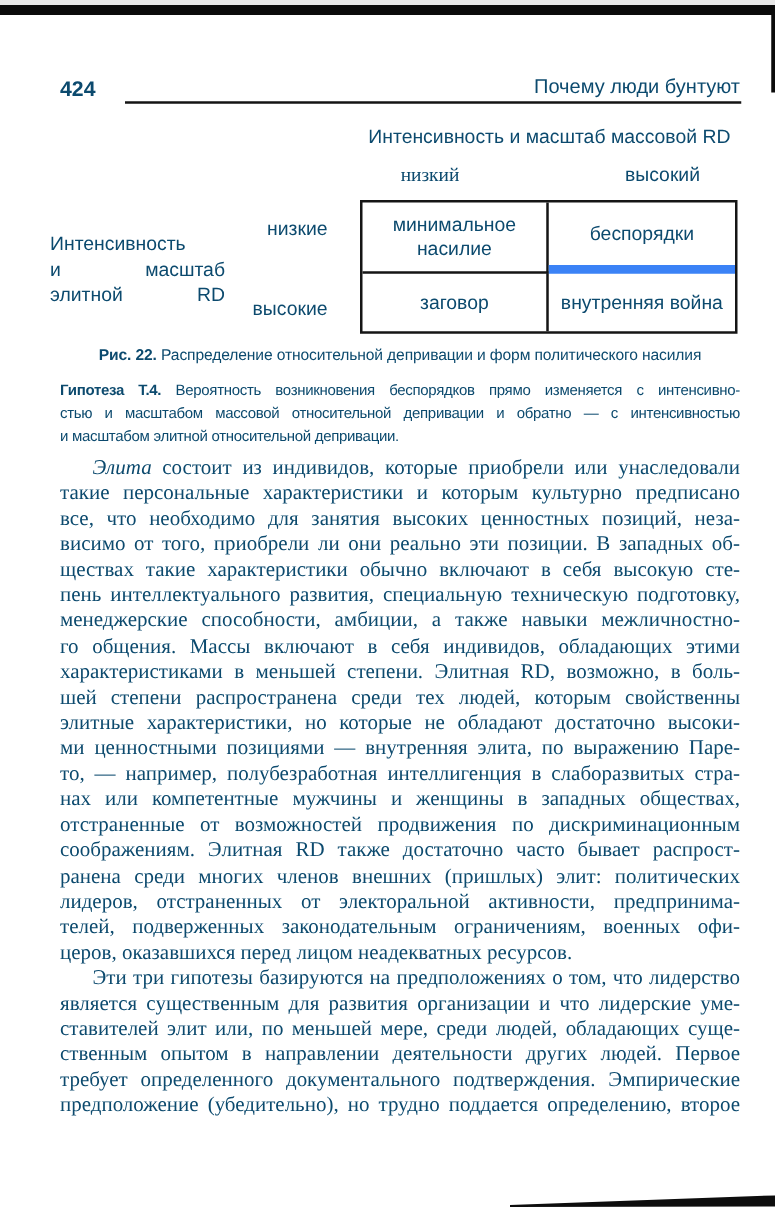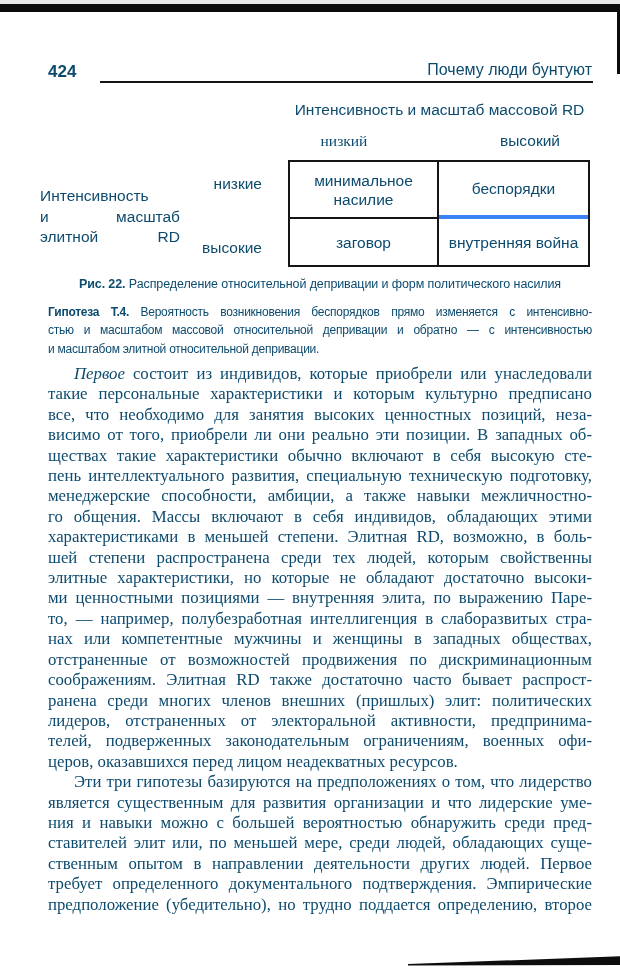--- a/index.html
+++ b/index.html
@@ -52,21 +52,21 @@
     position:absolute; left:288px; top:156px; width:302px; height:107px;
     display:grid; grid-template-columns:149px 1fr; grid-template-rows:57px 1fr;
     border:2px solid #151515; box-sizing:border-box;
     font-family:"Liberation Sans", sans-serif; font-size:15.5px; line-height:19px;
   }
   .fig-cell {
     display:flex; align-items:center; justify-content:center; text-align:center;
     padding:0 6px; box-sizing:border-box;
   }
   .fig-cell.c00 { border-right:2px solid #151515; border-bottom:2px solid #151515; }
-  .fig-cell.c01 { border-bottom:4px solid #3b82f6; }
+  .fig-cell.c01 { border-bottom:7px solid #3b82f6; }
   .fig-cell.c10 { border-right:2px solid #151515; }
   .caption {
     position:absolute; left:48px; top:273px; width:544px; text-align:center;
     font-family:"Liberation Sans", sans-serif; font-size:12.5px; letter-spacing:-0.1px;
   }
   
   .hypothesis {
     position:absolute; left:48px; top:299px; width:544px;
     font-family:"Liberation Sans", sans-serif; font-size:12px; line-height:18.4px;
     letter-spacing:-0.25px;
@@ -120,21 +120,21 @@
   <div class="hypothesis">
     <div class="fl"><b>Гипотеза Т.4.</b><span> Вероятность возникновения беспорядков прямо изменяется с интенсивно-</span></div>
     <div class="jl">
         <div class="tline">стью и масштабом массовой относительной депривации и обратно — с интенсивностью</div>
         <div class="tline">и масштабом элитной относительной депривации.</div>
       </div>
   </div>
 
   <div class="bodytext">
     <div class="para">
-      <div class="fl indent"><span class="lead-italic">Первое</span><span> состоит из индивидов, которые приобрели или унаследовали</span></div>
+      <div class="fl indent"><span class="lead-italic">Элита</span><span> состоит из индивидов, которые приобрели или унаследовали</span></div>
       <div class="jl">
           <div class="tline">такие персональные характеристики и которым культурно предписано</div>
           <div class="tline">все, что необходимо для занятия высоких ценностных позиций, неза-</div>
           <div class="tline">висимо от того, приобрели ли они реально эти позиции. В западных об-</div>
           <div class="tline">ществах такие характеристики обычно включают в себя высокую сте-</div>
           <div class="tline">пень интеллектуального развития, специальную техническую подготовку,</div>
           <div class="tline">менеджерские способности, амбиции, а также навыки межличностно-</div>
           <div class="tline">го общения. Массы включают в себя индивидов, обладающих этими</div>
           <div class="tline">характеристиками в меньшей степени. Элитная RD, возможно, в боль-</div>
           <div class="tline">шей степени распространена среди тех людей, которым свойственны</div>
@@ -147,21 +147,20 @@
           <div class="tline">ранена среди многих членов внешних (пришлых) элит: политических</div>
           <div class="tline">лидеров, отстраненных от электоральной активности, предпринима-</div>
           <div class="tline">телей, подверженных законодательным ограничениям, военных офи-</div>
           <div class="tline">церов, оказавшихся перед лицом неадекватных ресурсов.</div>
         </div>
     </div>
     <div class="para">
       <div class="fl indent">Эти три гипотезы базируются на предположениях о том, что лидерство</div>
       <div class="jl-all">
           <div class="tline">является существенным для развития организации и что лидерские уме-</div>
-          <div class="tline">ния и навыки можно с большей вероятностью обнаружить среди пред-</div>
           <div class="tline">ставителей элит или, по меньшей мере, среди людей, обладающих суще-</div>
           <div class="tline">ственным опытом в направлении деятельности других людей. Первое</div>
           <div class="tline">требует определенного документального подтверждения. Эмпирические</div>
           <div class="tline">предположение (убедительно), но трудно поддается определению, второе</div>
         </div>
     </div>
   </div>
 
 </div>
 

